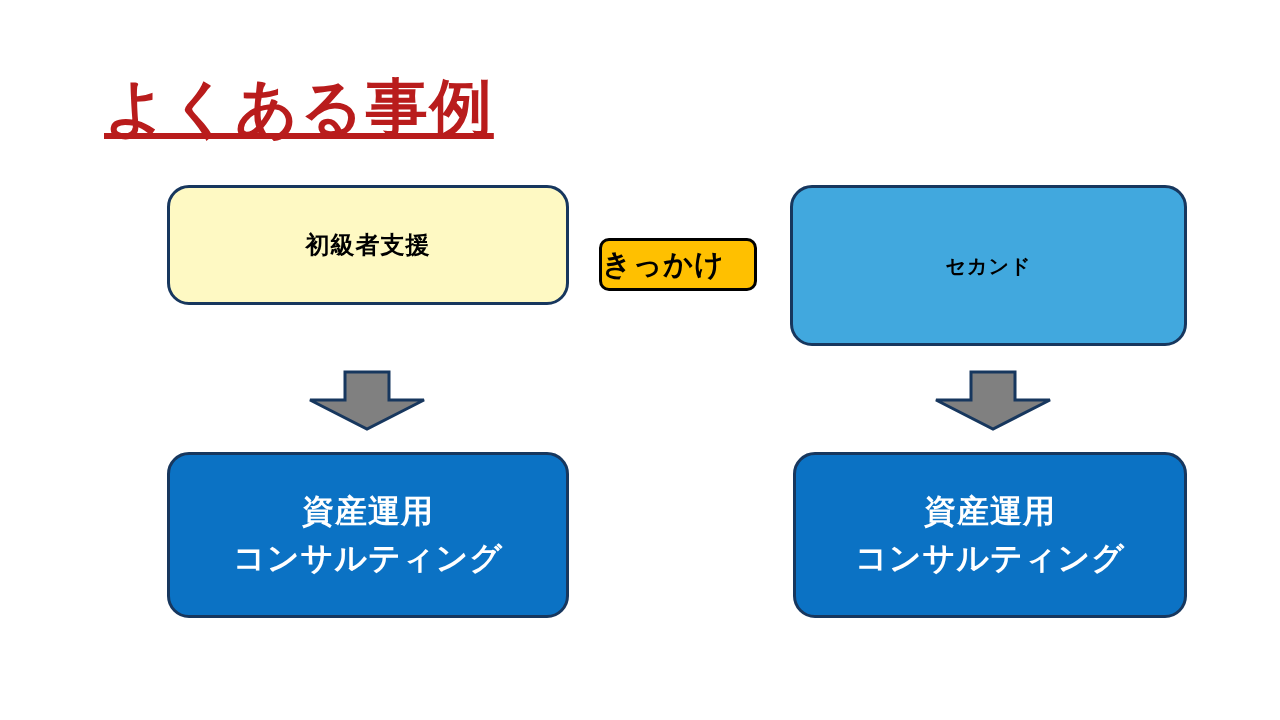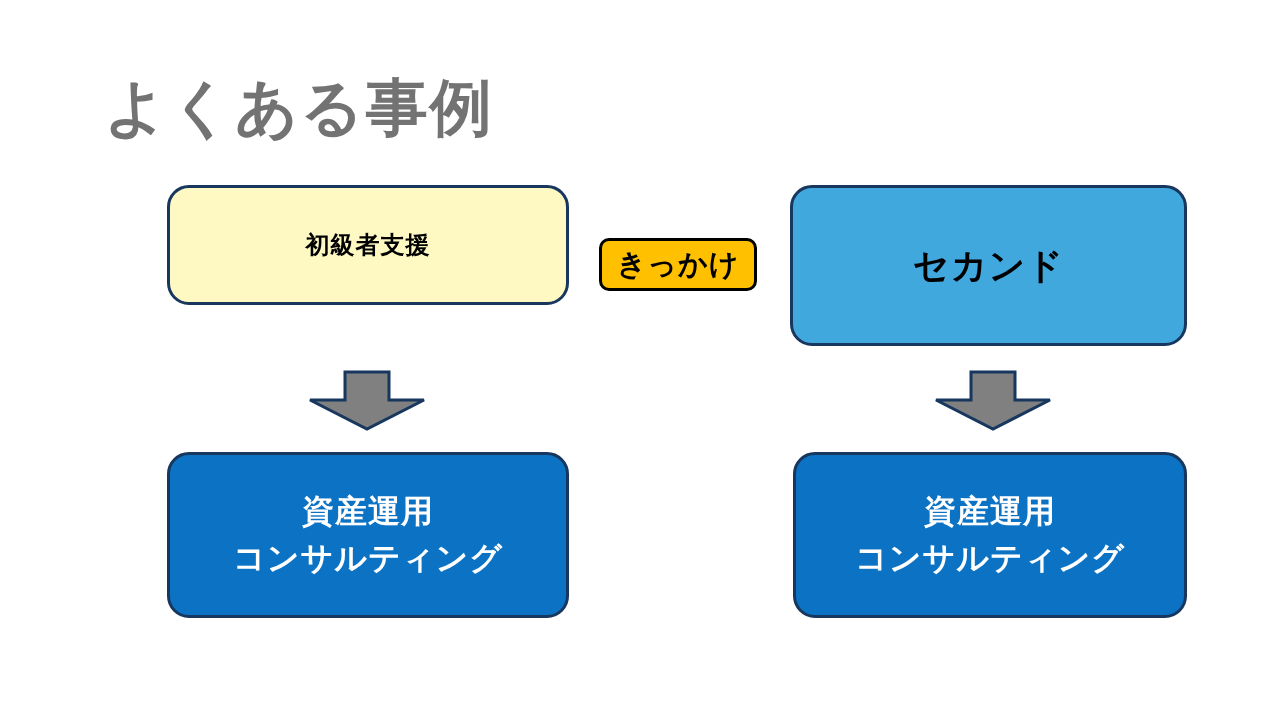--- a/index.html
+++ b/index.html
@@ -18,23 +18,24 @@
   }
 
   
   .slide-title {
     position: absolute;
     left: 104px;
     top: 70px;
     font-size: 62px;
     line-height: 76px;
     font-weight: bold;
-    color: #737373;
+    color: #b91c1c;
     letter-spacing: 2px;
     white-space: nowrap;
+    text-decoration: underline;
   }
 
   
   .proc-box {
     position: absolute;
     box-sizing: border-box;
     border-radius: 22px;
     border: 3px solid #17375E;
     display: flex;
     flex-direction: column;
@@ -62,21 +63,21 @@
   }
 
   
   #box-second-opinion {
     left: 790px;
     top: 185px;
     width: 397px;
     height: 161px;
     background: #41A8DE;
     color: #000000;
-    font-size: 36px;
+    font-size: 20px;
     line-height: 44px;
   }
 
   
   #box-consult-left {
     left: 167px;
     top: 452px;
     width: 402px;
     height: 166px;
     background: #0B72C4;
@@ -101,21 +102,20 @@
     left: 599px;
     top: 238px;
     width: 158px;
     height: 53px;
     box-sizing: border-box;
     background: #FFC000;
     border: 3px solid #000000;
     border-radius: 10px;
     display: flex;
     align-items: center;
-    justify-content: center;
     font-size: 29px;
     font-weight: bold;
     color: #000000;
     letter-spacing: 1px;
     white-space: nowrap;
   }
 
   
   .down-arrow {
     position: absolute;

